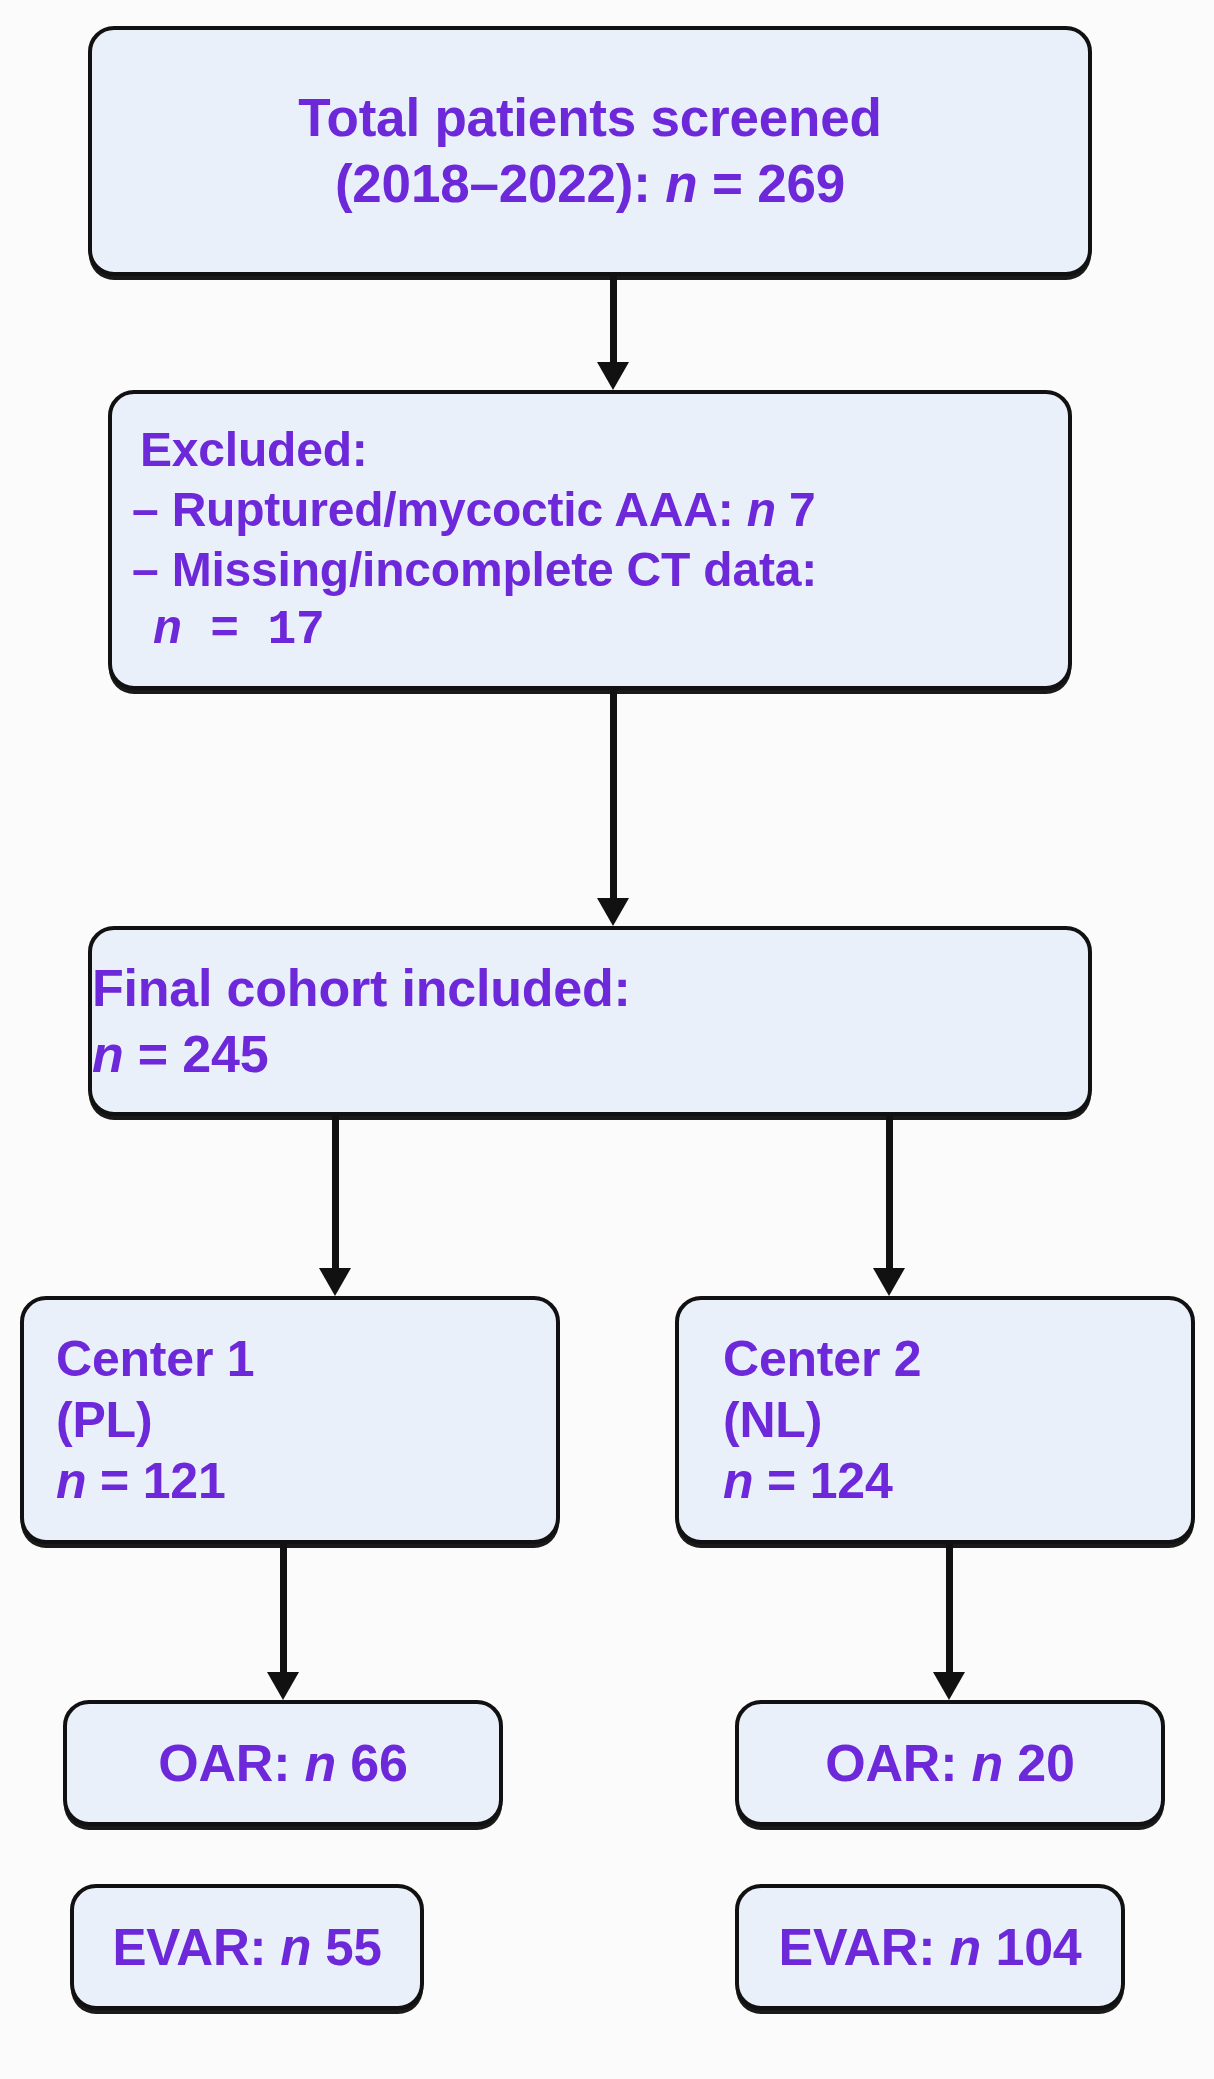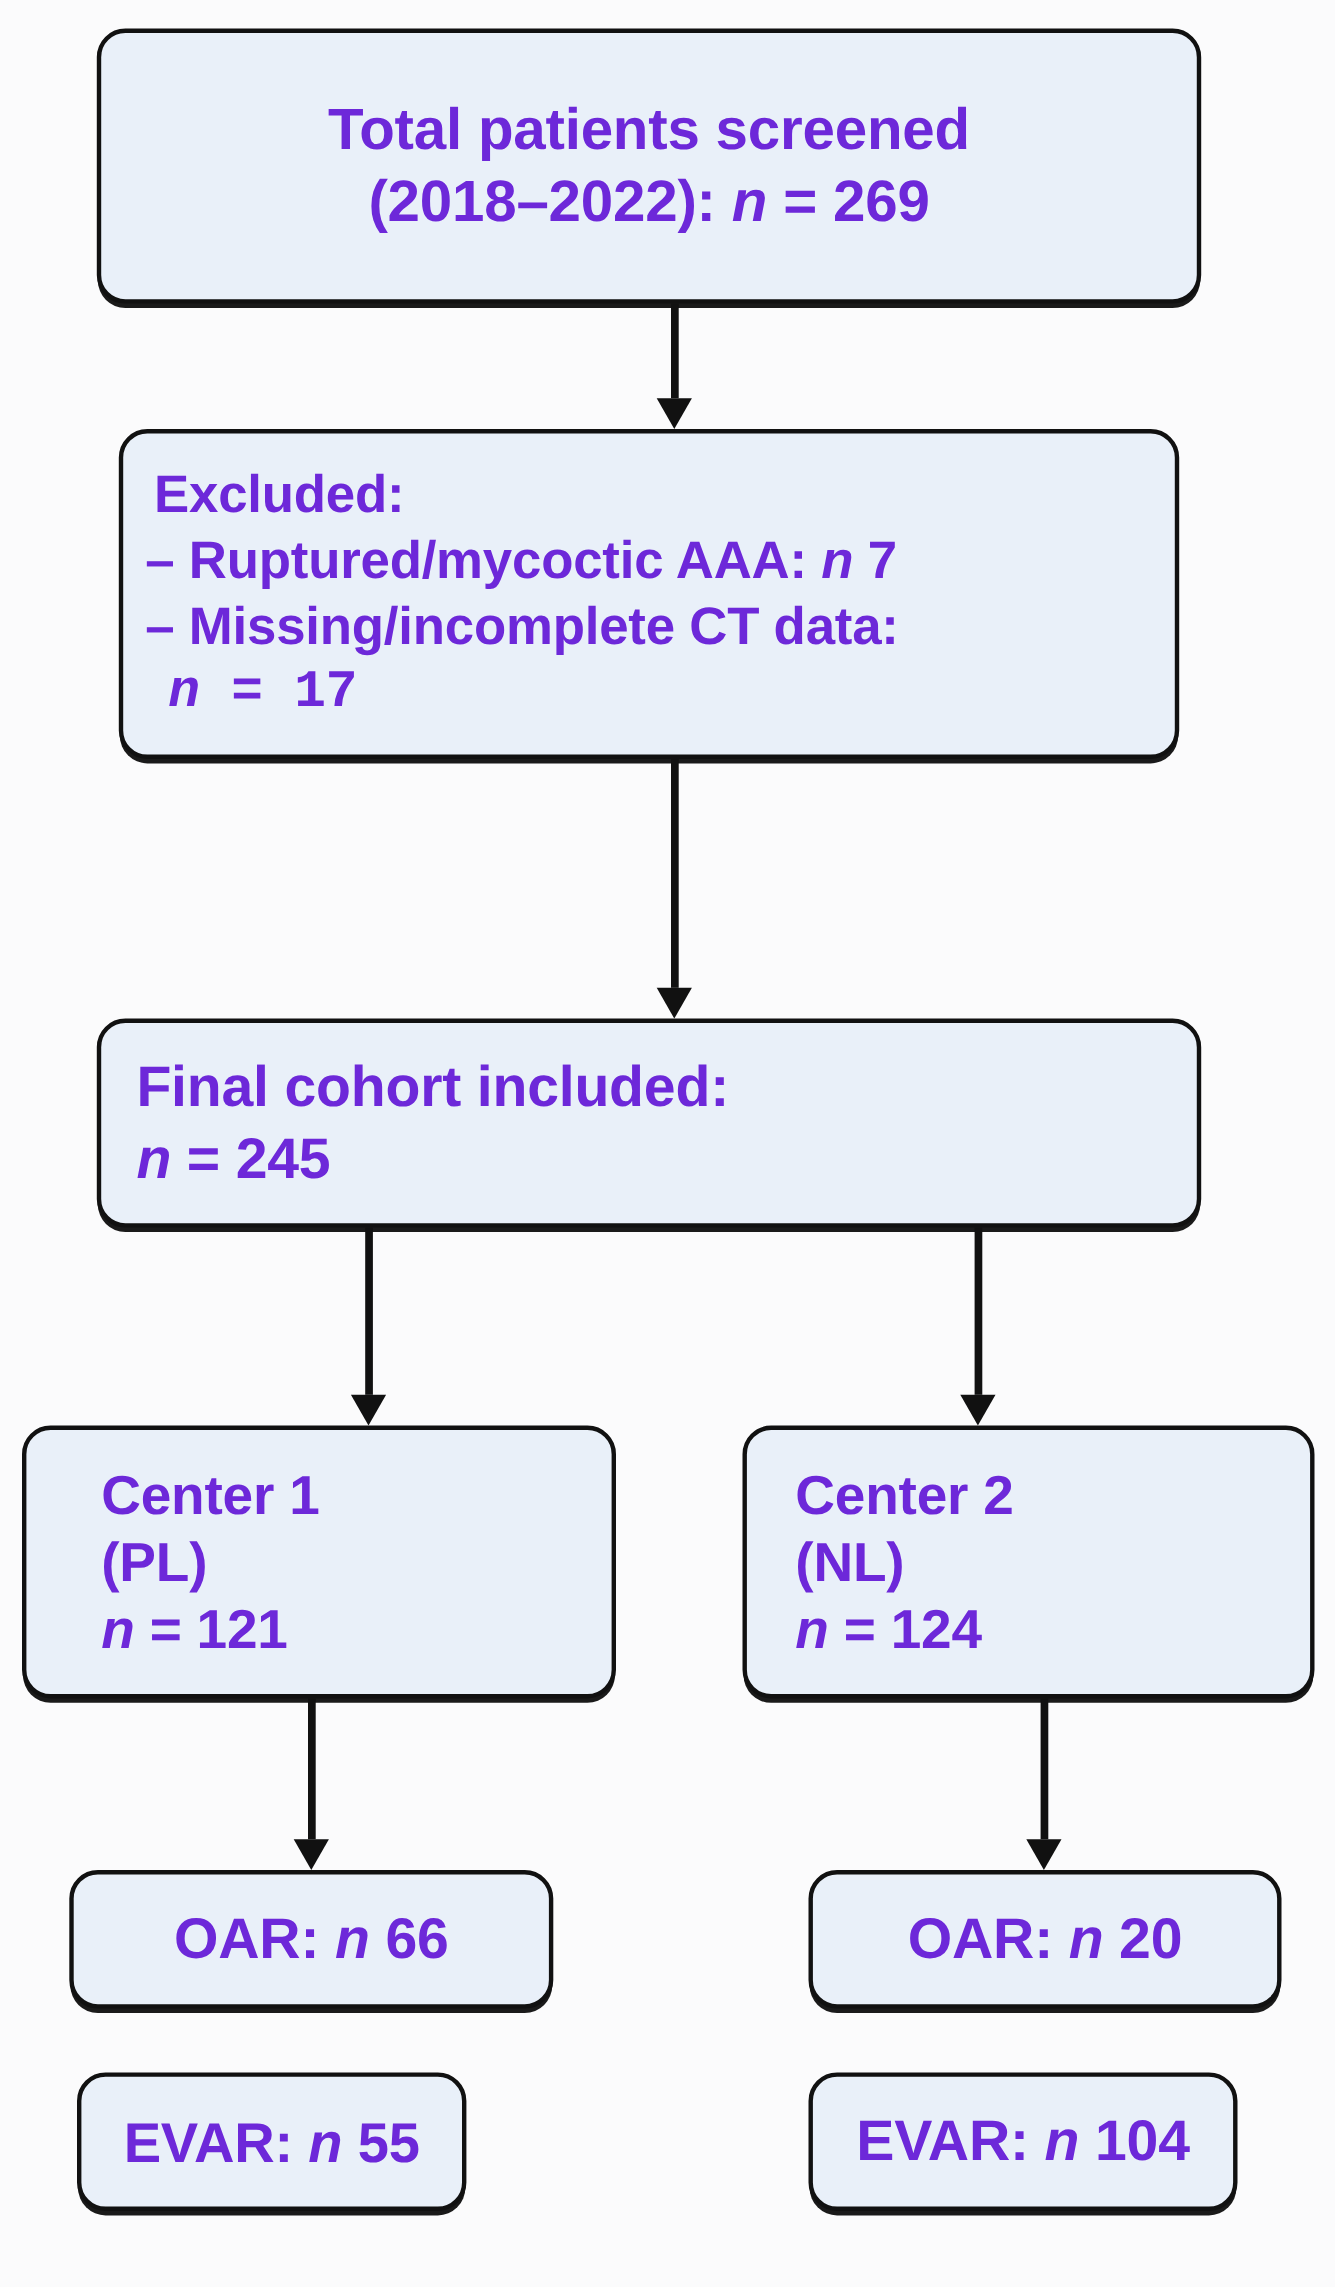--- a/index.html
+++ b/index.html
@@ -58,27 +58,27 @@
     font-size: 48px; line-height: 60px;
   }
   #node-excluded .line { padding-left: 28px; }
   #node-excluded .sub  { padding-left: 20px; }
   #node-excluded .cont { padding-left: 41px; font-family: Liberation Mono, monospace; }
 
   #node-final {
     left: 88px; top: 926px; width: 1004px; height: 190px;
     font-size: 52px; line-height: 66px;
   }
-  #node-final .line { padding-left: 32px; }
+  #node-final .line { }
 
   #node-center1 {
     left: 20px; top: 1296px; width: 540px; height: 248px;
     font-size: 50px; line-height: 61px;
   }
-  #node-center1 .line { padding-left: 68px; }
+  #node-center1 .line { padding-left: 32px; }
 
   #node-center2 {
     left: 675px; top: 1296px; width: 520px; height: 248px;
     font-size: 50px; line-height: 61px;
   }
   #node-center2 .line { padding-left: 44px; }
 
   #node-oar1 {
     left: 63px; top: 1700px; width: 440px; height: 126px;
     font-size: 52px;

